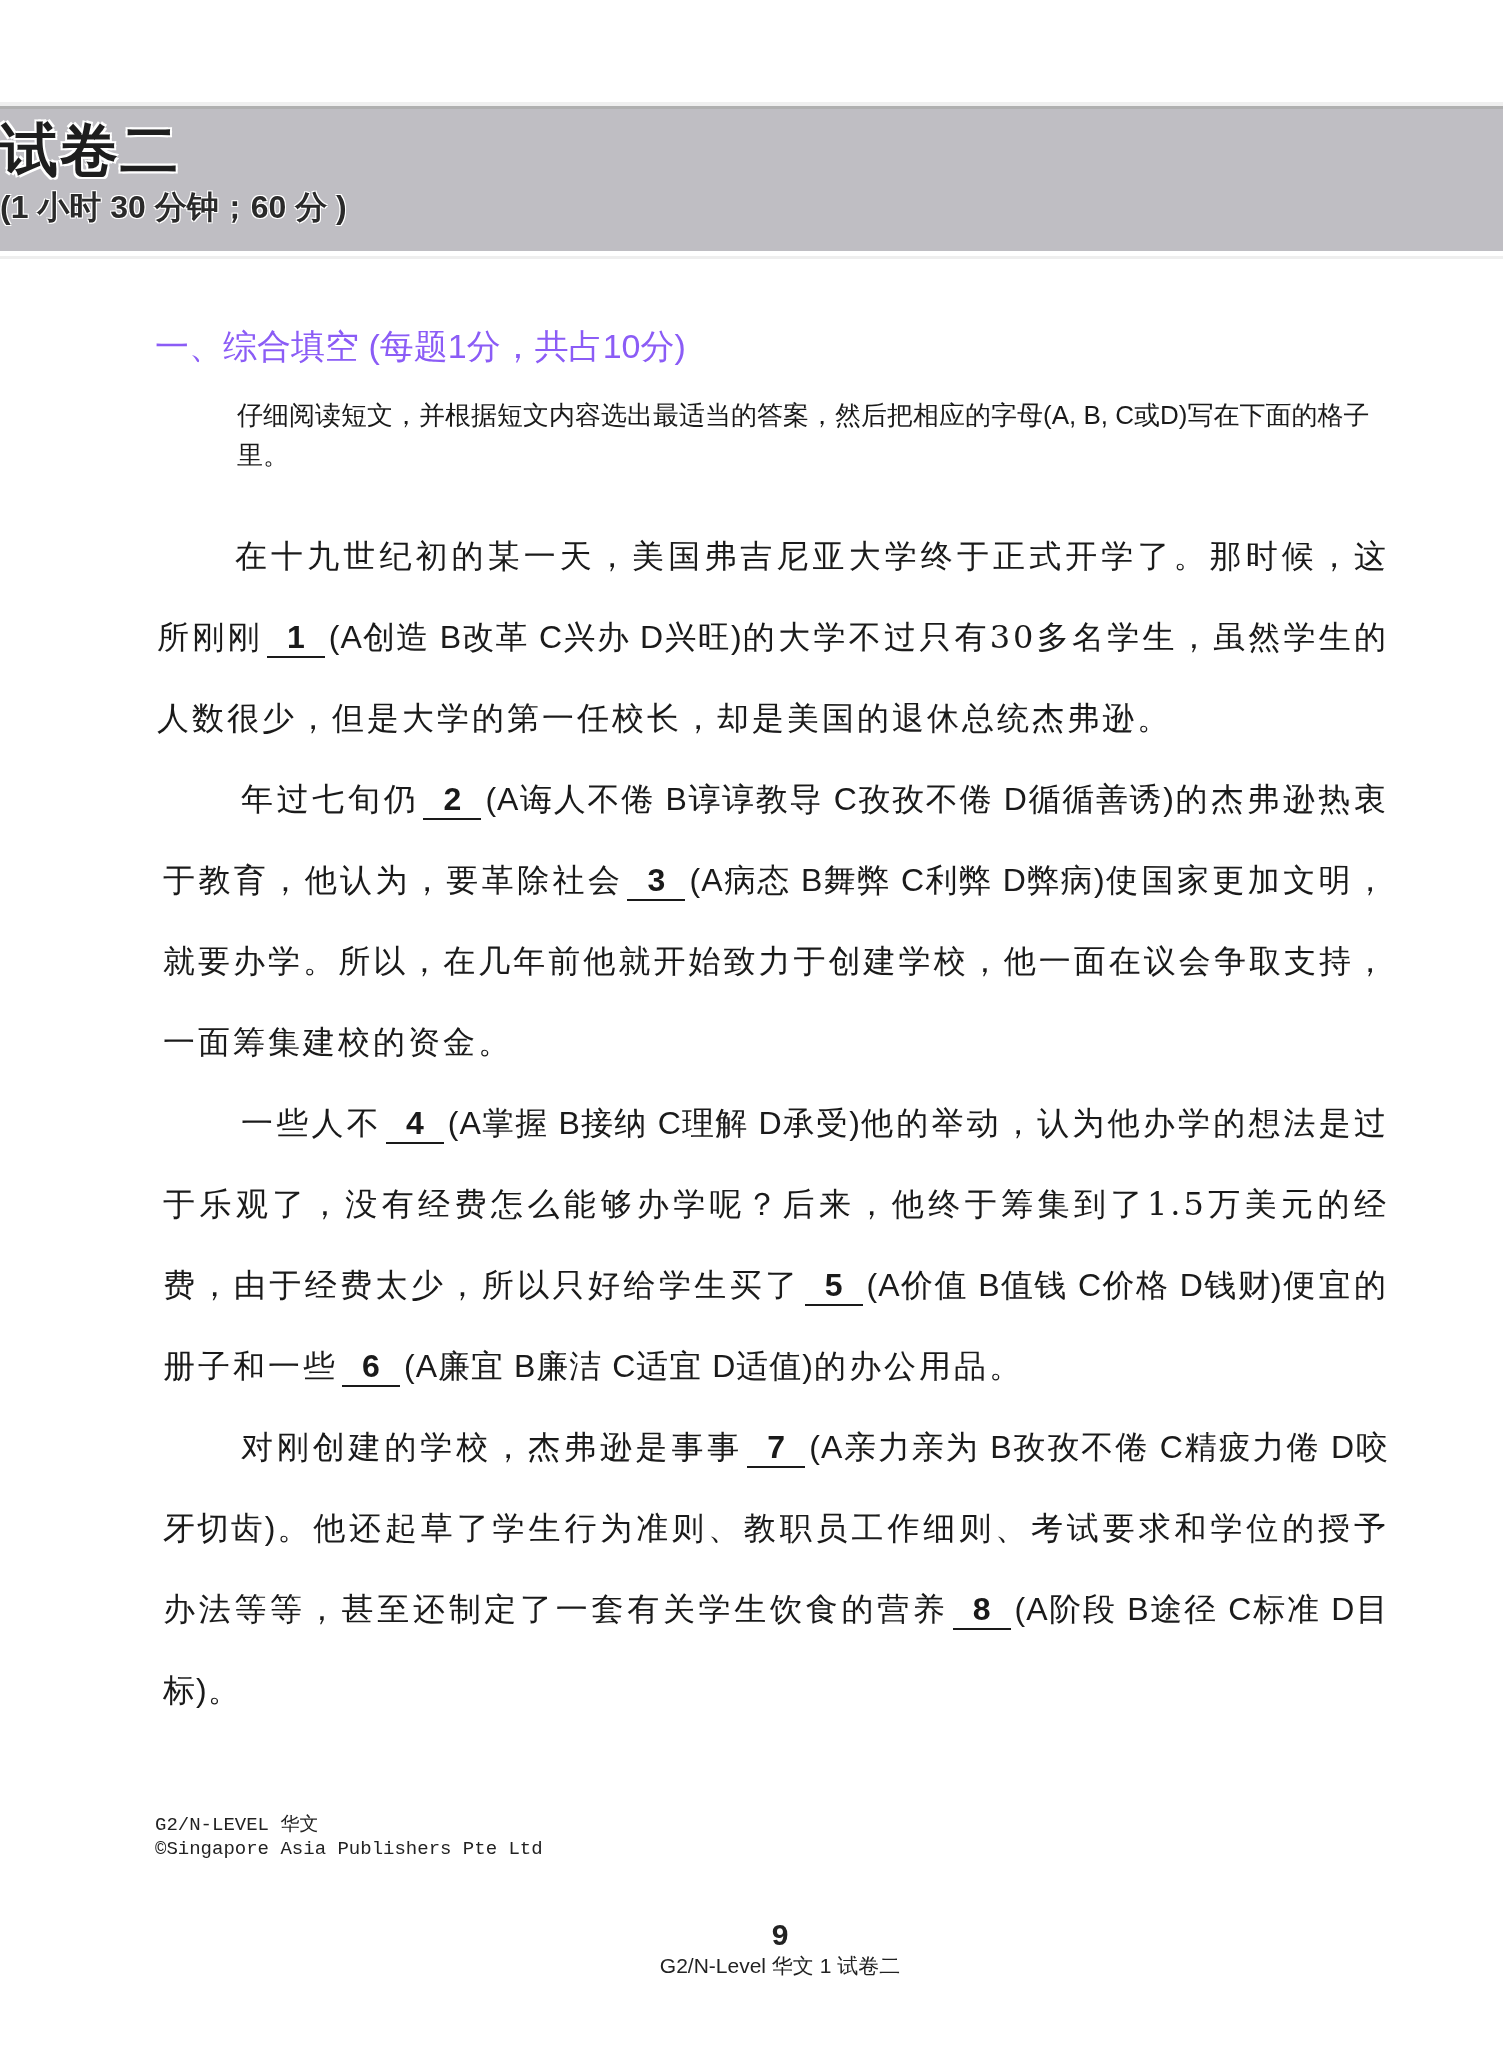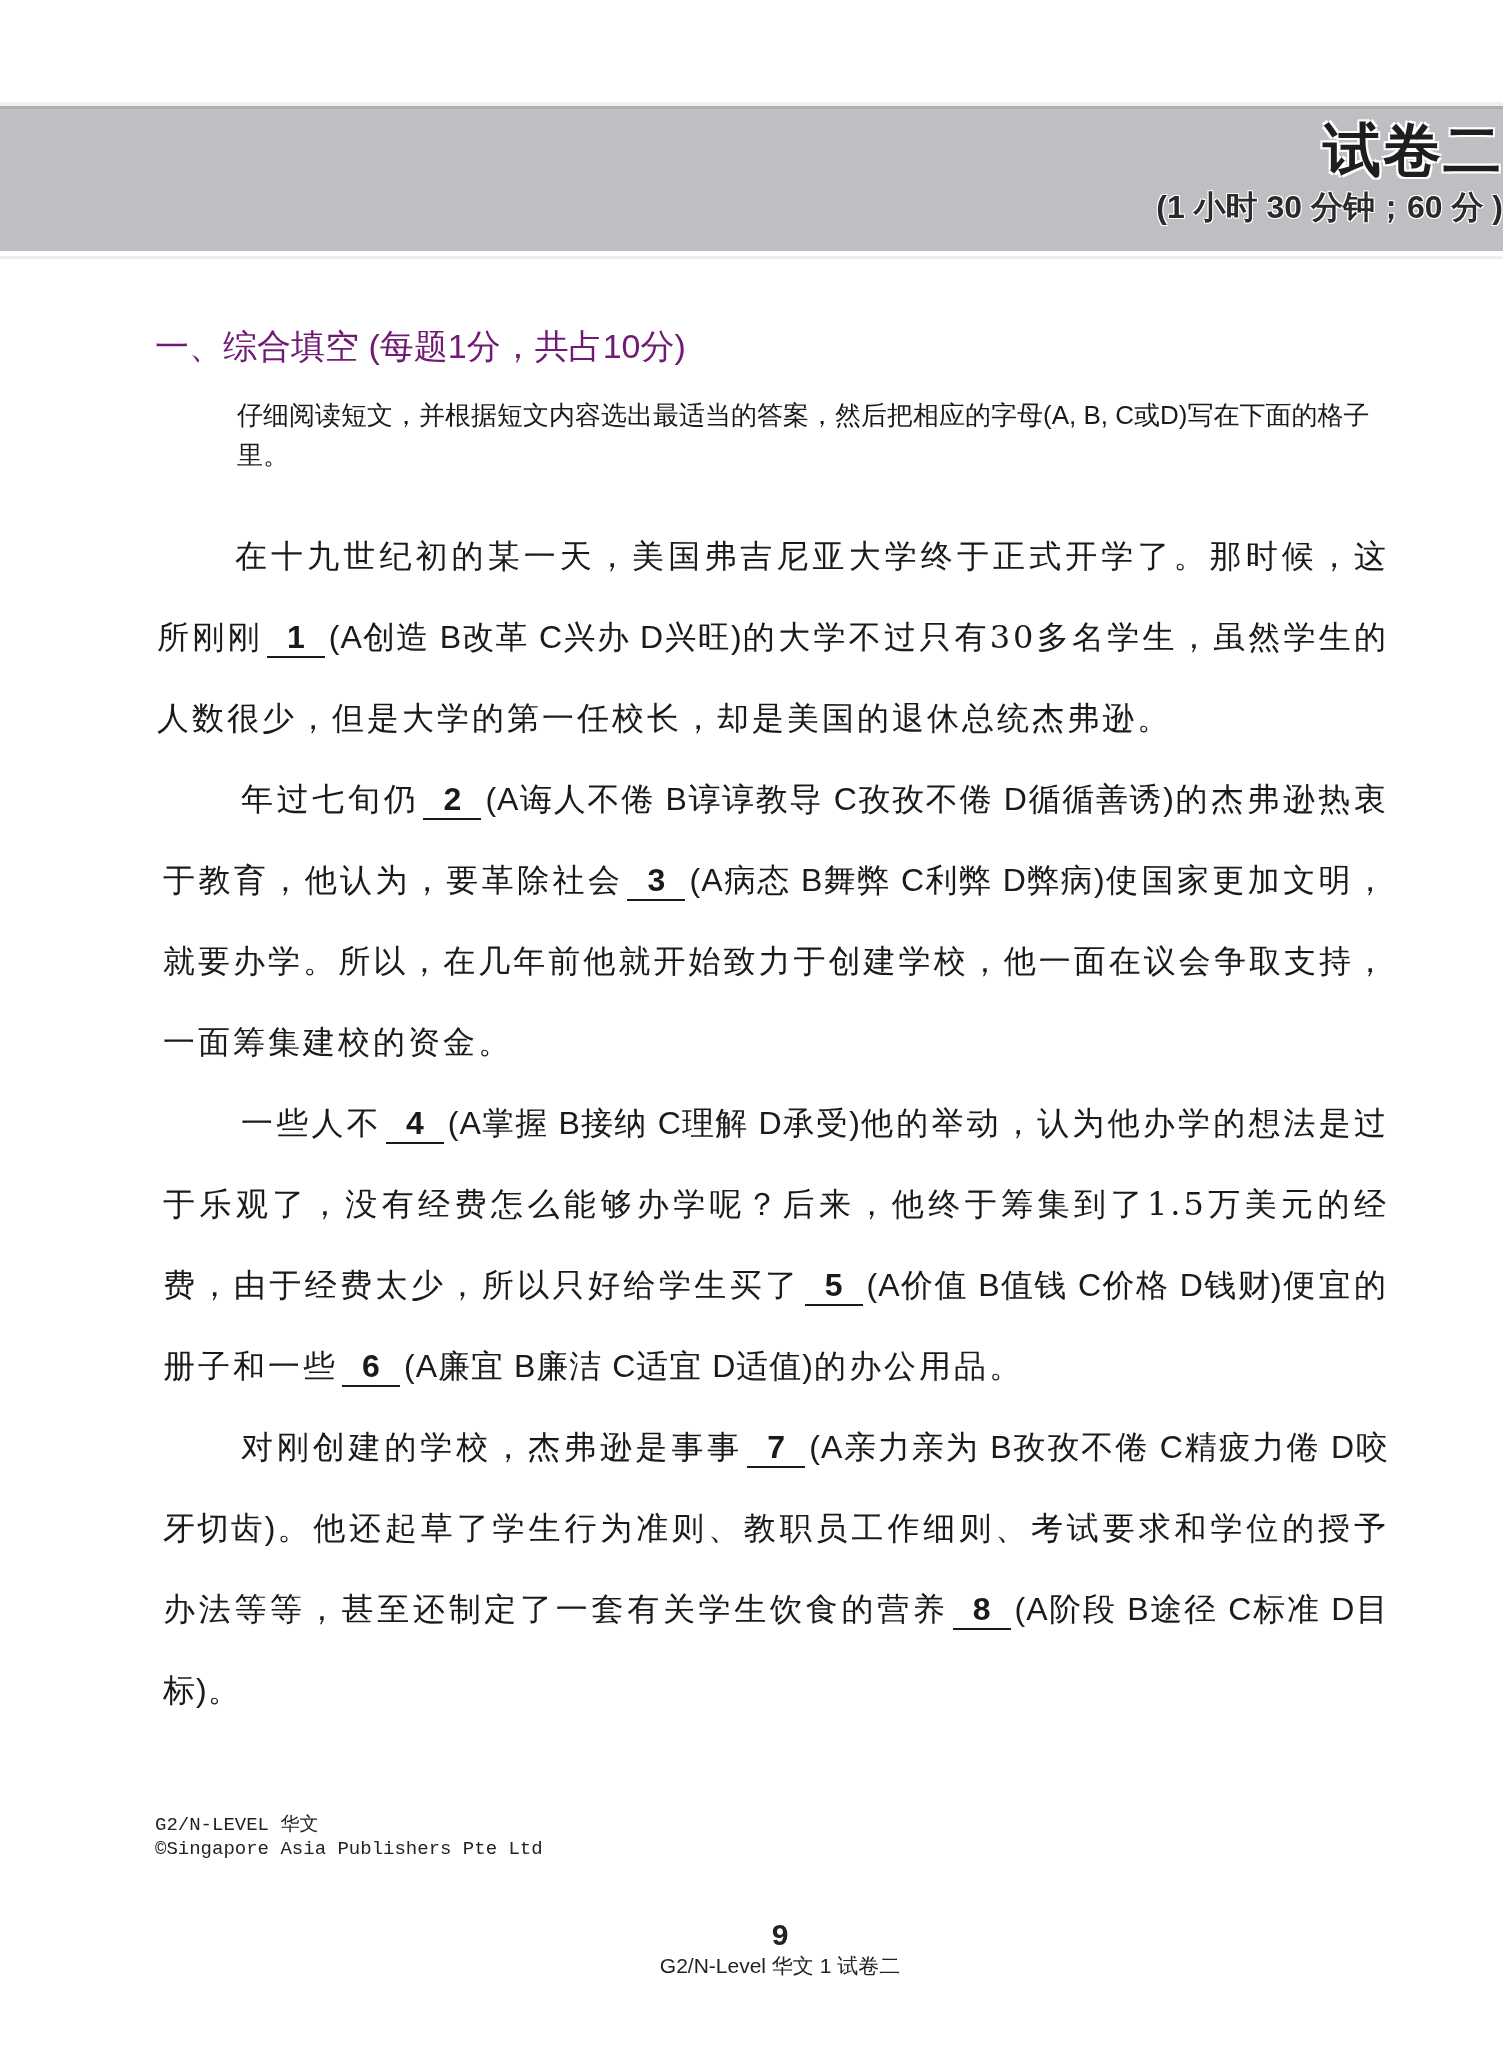--- a/index.html
+++ b/index.html
@@ -1,38 +1,38 @@
 <!DOCTYPE html>
 <html><head>
 <meta charset="utf-8">
 <style>
   html, body { margin: 0; padding: 0; background: #ffffff; }
   body { width: 1503px; height: 2048px; position: relative; overflow: hidden; color: #1a1a1a; }
   .banner {
     position: absolute; left: 0; top: 106px; width: 1503px; height: 142px;
     background: #bfbec3; border-top: 3px solid #b0b0b0;
     box-shadow: 0 -4px 0 #efefef, 0 5px 0 #ffffff, 0 8px 0 #eeeeee;
-    text-align: right;
+    text-align: left;
   }
   .banner-title {
     font-family: "DejaVu Sans", sans-serif; font-weight: bold; font-size: 58px;
     line-height: 70px; margin-top: 6px; color: #1e1e1e; letter-spacing: 2px;
     text-shadow: 2px 2px 0 #fff, -2px -2px 0 #fff, 2px -2px 0 #fff, -2px 2px 0 #fff;
   }
   .banner-sub {
     font-family: "Liberation Sans", sans-serif; font-weight: bold; font-size: 32px;
     line-height: 44px; color: #2a2a2a;
     text-shadow: 1px 1px 0 #fff, -1px -1px 0 #fff, 1px -1px 0 #fff, -1px 1px 0 #fff;
   }
   .section {
     position: absolute; left: 155px; top: 322px; width: 1250px;
   }
   .section-heading {
     font-family: "Liberation Sans", "DejaVu Sans", sans-serif; font-size: 34px;
-    line-height: 48px; color: #701a75;
+    line-height: 48px; color: #8b5cf6;
   }
   .instructions {
     margin-left: 82px; font-family: "Liberation Sans", "DejaVu Sans", sans-serif;
     font-size: 26px; line-height: 40px; color: #1a1a1a; width: 1150px; margin-top: 25px;
   }
   .passage {
     position: absolute; left: 157px; top: 516px; width: 1232px;
     font-family: "DejaVu Serif", serif; font-size: 32px; line-height: 81px;
     color: #1a1a1a; text-align: justify; letter-spacing: 3px;
   }

